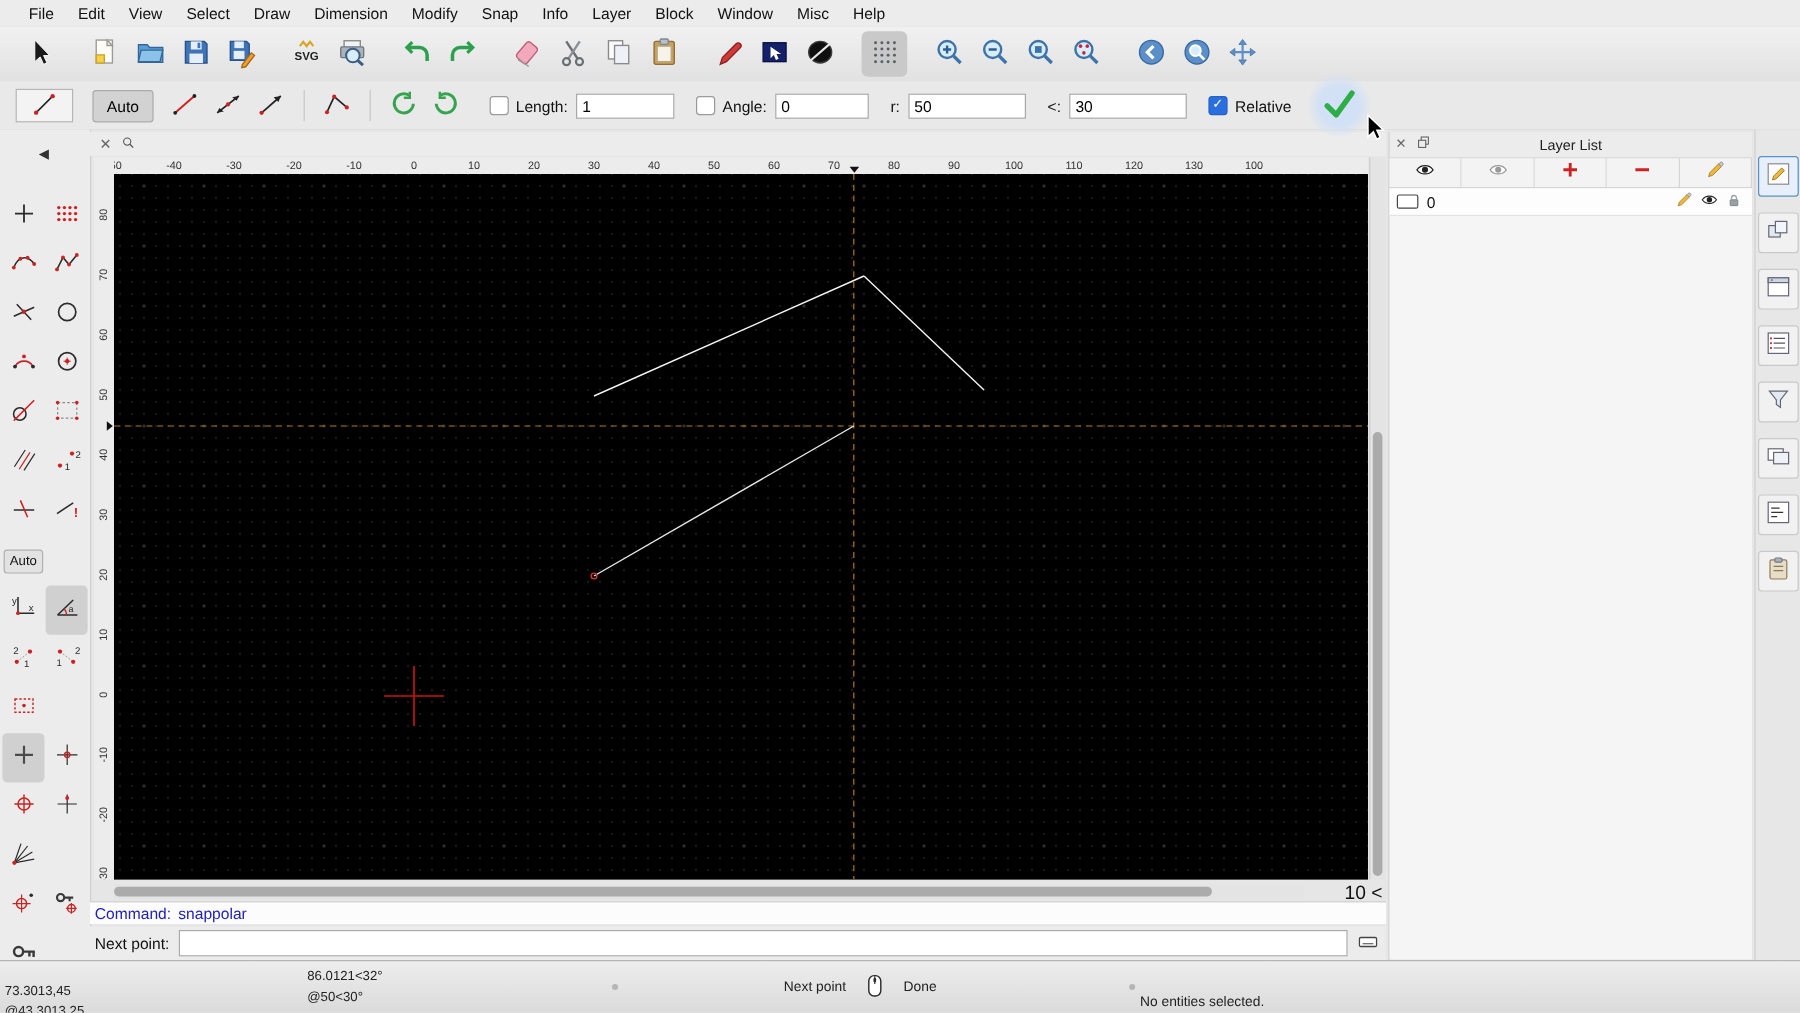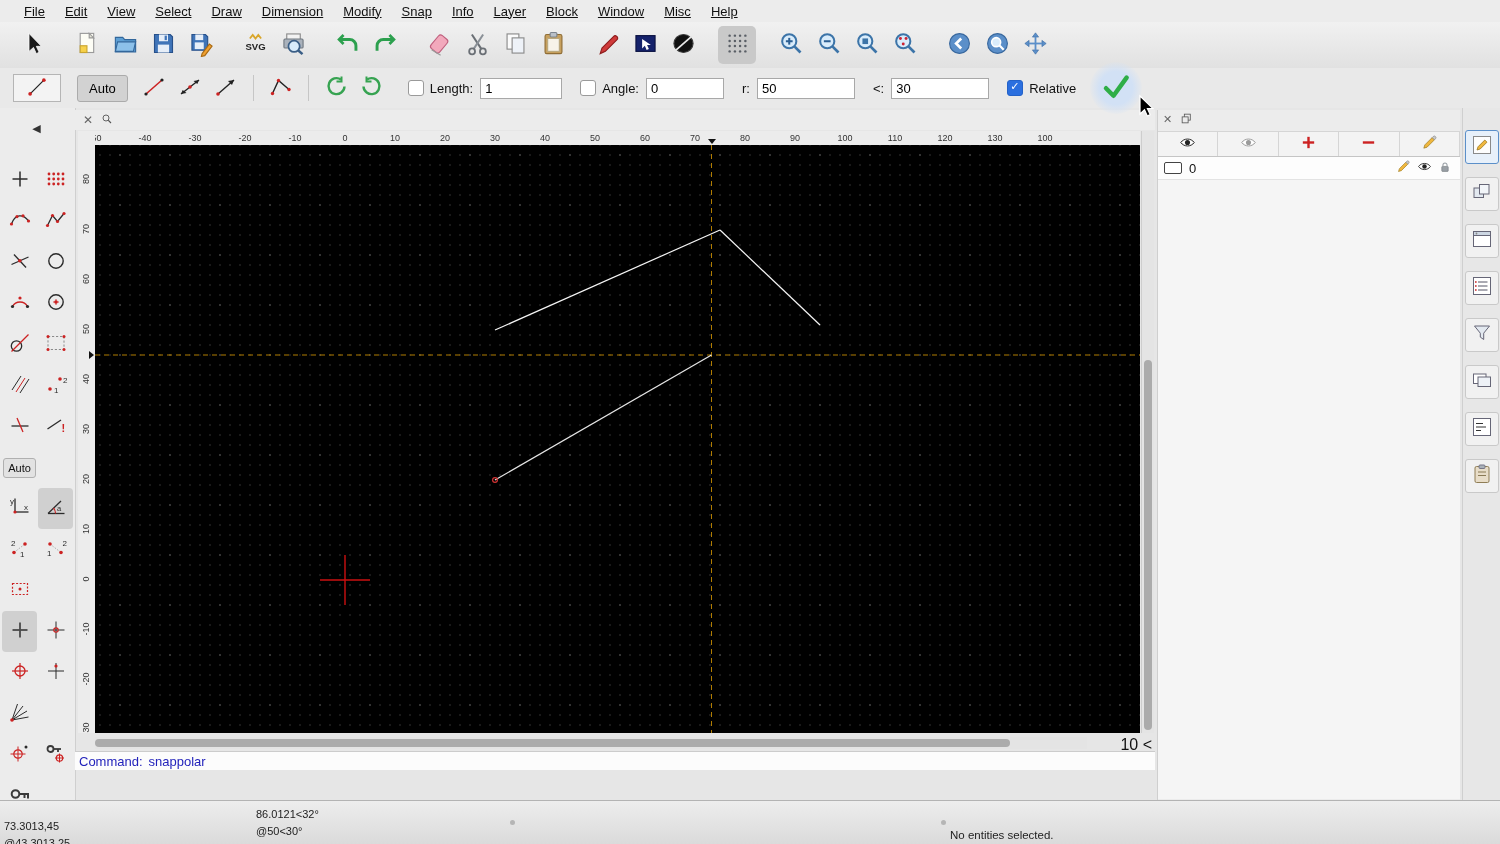--- a/index.html
+++ b/index.html
@@ -2,21 +2,21 @@
 <html><head>
 <meta charset="utf-8">
 <style>
   html,body{margin:0;padding:0;}
   body{width:1500px;height:844px;position:relative;overflow:hidden;background:#e8e8e8;
        font-family:"Liberation Sans",sans-serif;color:#111;}
   
   .menubar{position:absolute;top:0;left:0;right:0;height:22px;background:#ececec;
            border-bottom:1px solid #cfcfcf;display:flex;align-items:center;padding-left:14px;
            font-size:13px;}
-  .menu-item{padding:0 10px;white-space:nowrap;text-decoration:underline;}
+  .menu-item{padding:0 10px;white-space:nowrap;}
   
   .toolbar{position:absolute;top:22px;left:0;right:0;height:46px;
            background:linear-gradient(#f1f1f1,#e1e1e1);display:flex;align-items:center;
            padding-left:14px;}
   .tb-btn{width:38px;height:38px;border:none;background:transparent;display:flex;
           align-items:center;justify-content:center;padding:0;flex:0 0 auto;}
   .tb-btn.active{background:#c9c9c9;border-radius:5px;}
   .tb-sep{width:16px;height:100%;flex:0 0 auto;}
   
   .toolopts{position:absolute;top:68px;left:0;right:0;height:40px;background:#e9e9e9;
@@ -733,30 +733,41 @@
       <div class="thumb"></div>
     </div>
   <div class="hscroll">
       <div class="thumb"></div>
     </div>
   <div class="gridstat">10 &lt; 100</div>
 
   <div class="cmdline">
     <span class="cmdlabel">Command:</span><span class="cmdval">snappolar</span>
   </div>
+  <div class="promptrow">
+    <span class="prompt-label">Next point:</span>
+    <input class="prompt-input" value="" style="">
+    <span class="kbd-btn">
+      <span><svg width="18" height="18" viewBox="0 0 24 24">
+            <rect x="2.5" y="7" width="19" height="10" rx="1.5" fill="#fff" stroke="#444" stroke-width="1.4"></rect>
+            <line x1="6" y1="14" x2="18" y2="14" stroke="#444" stroke-width="1.2"></line>
+          </svg></span>
+    </span>
+  </div>
 
   <div class="layer-panel">
     <div class="lp-head">
       <span class="lp-close">✕</span>
       <span class="lp-float">
         <span><svg width="13" height="13" viewBox="0 0 24 24">
               <rect x="8" y="4" width="11" height="11" fill="none" stroke="#555" stroke-width="1.5"></rect>
               <rect x="4" y="9" width="11" height="11" fill="#ececec" stroke="#555" stroke-width="1.5"></rect>
             </svg></span>
       </span>
+      <span class="lp-title">Layer List</span>
     </div>
     <div class="lp-toolbar">
         <div class="lp-tb-btn">
           <span><svg width="17" height="17" viewBox="0 0 24 24">
               <path d="M2.5 12 C7 5.5 17 5.5 21.5 12 C17 18.5 7 18.5 2.5 12 Z" fill="#fff" stroke="#222" stroke-width="1.4"></path>
               <circle cx="12" cy="12" r="3.6" fill="#222"></circle>
             </svg></span>
         </div>
         <div class="lp-tb-btn">
           <span><svg width="17" height="17" viewBox="0 0 24 24">
@@ -868,15 +879,26 @@
 <div class="statusbar">
   <div class="sb-c1">
     <div>73.3013,45</div>
     <div>@43.3013,25</div>
   </div>
   <div class="sb-c2">
     <div>86.0121&lt;32°</div>
     <div>@50&lt;30°</div>
   </div>
   <div class="sb-dot" style="left:510px"></div>
+  <div class="sb-mouse">
+    <span class="hint-left">Next point</span>
+    <span class="mouse-wrap">
+      <span><svg width="24" height="24" viewBox="0 0 24 24">
+            <rect x="7" y="3" width="10" height="17" rx="4.5" fill="#fff" stroke="#2b2b2b" stroke-width="1.2"></rect>
+            <line x1="12" y1="3.5" x2="12" y2="10" stroke="#2b2b2b"></line>
+            <rect x="10.9" y="5" width="2.2" height="3.6" rx="1" fill="#2b2b2b"></rect>
+          </svg></span>
+    </span>
+    <span class="hint-right">Done</span>
+  </div>
   <div class="sb-dot" style="left:941px"></div>
   <div class="sb-sel">No entities selected.</div>
 </div>
 
 </body></html>

